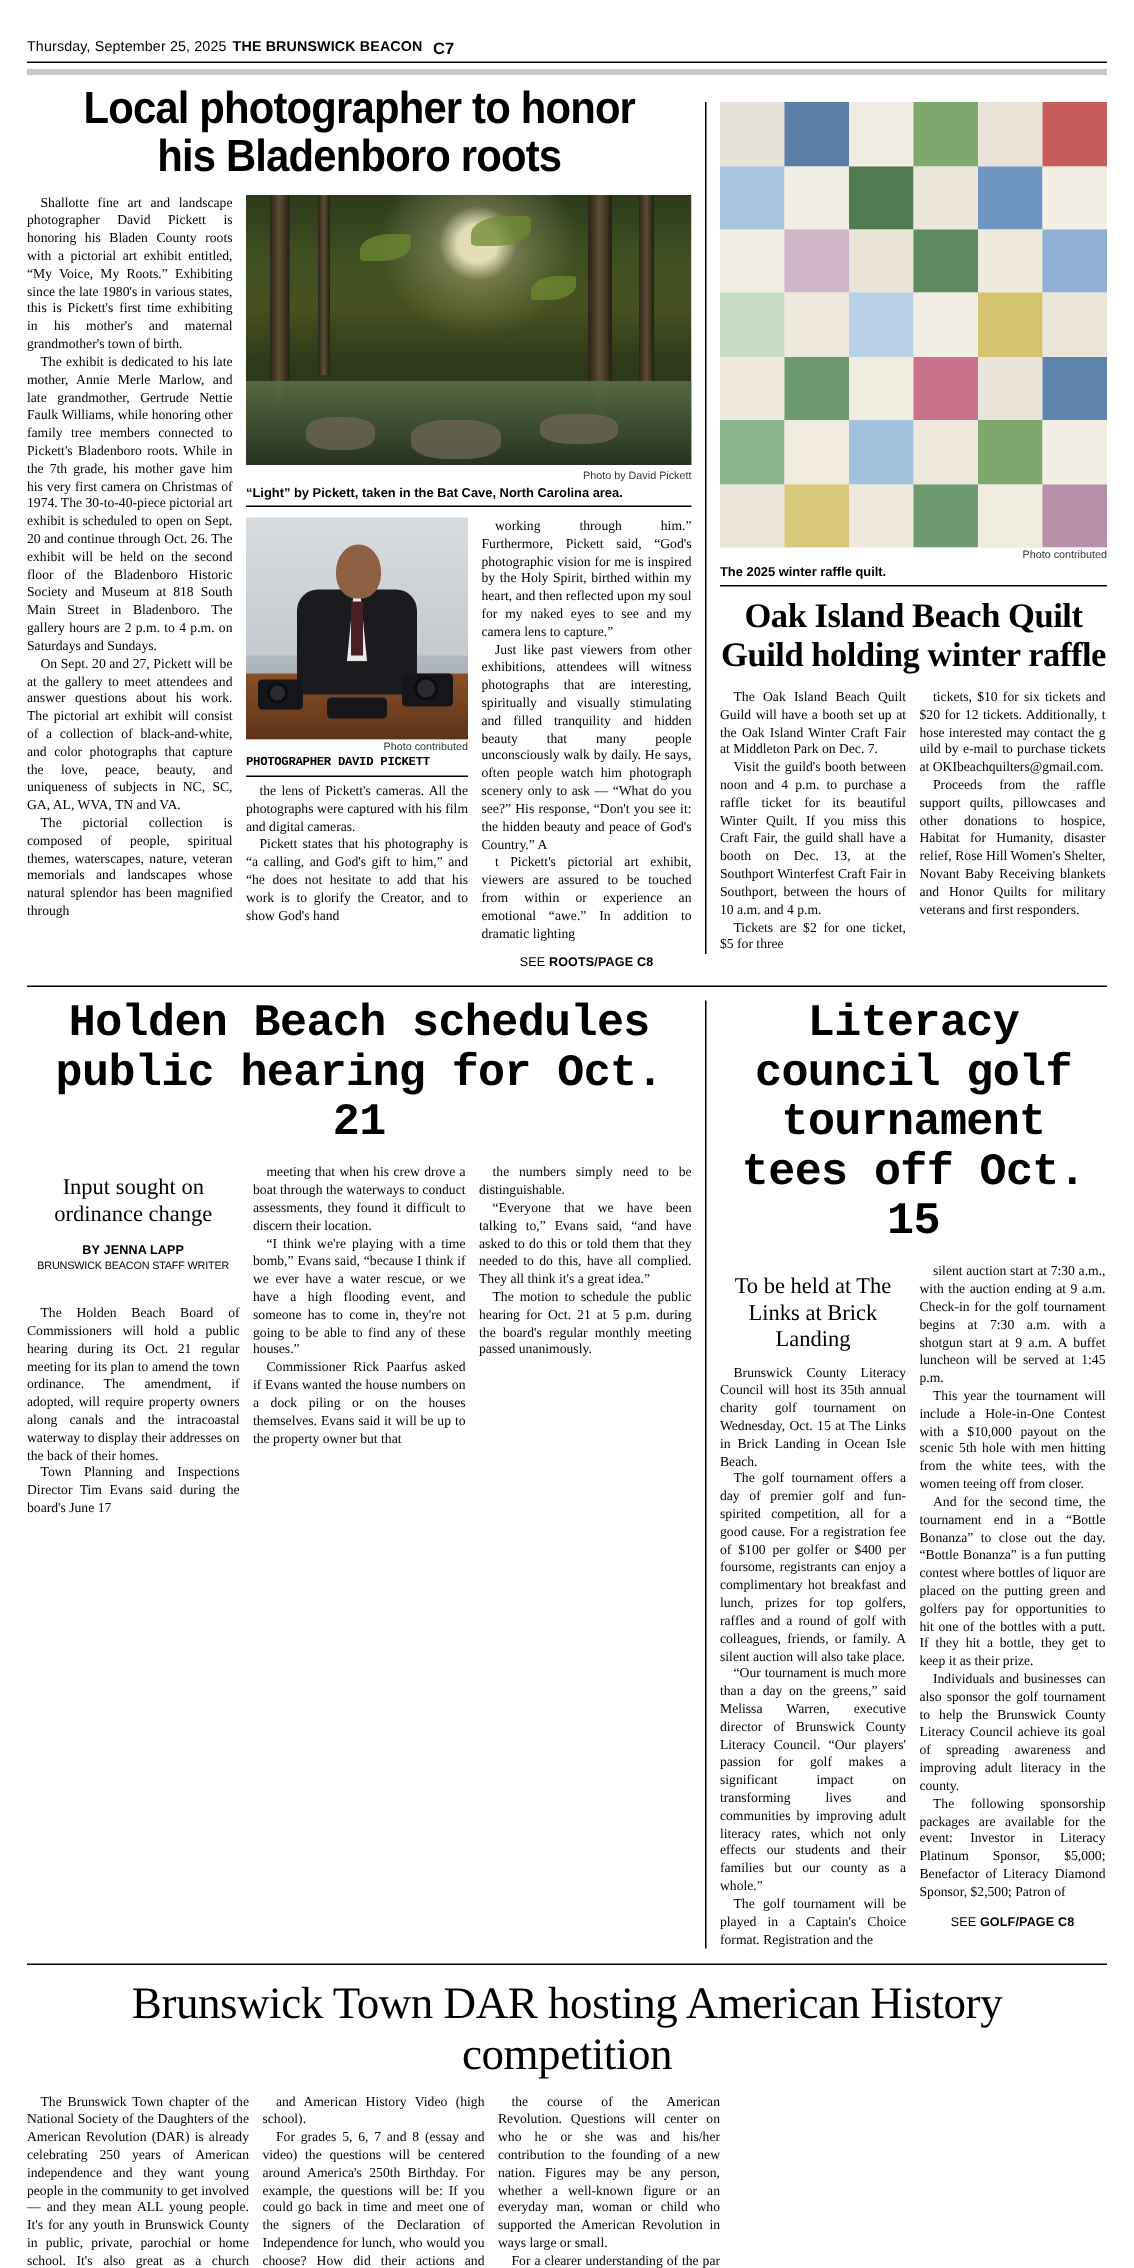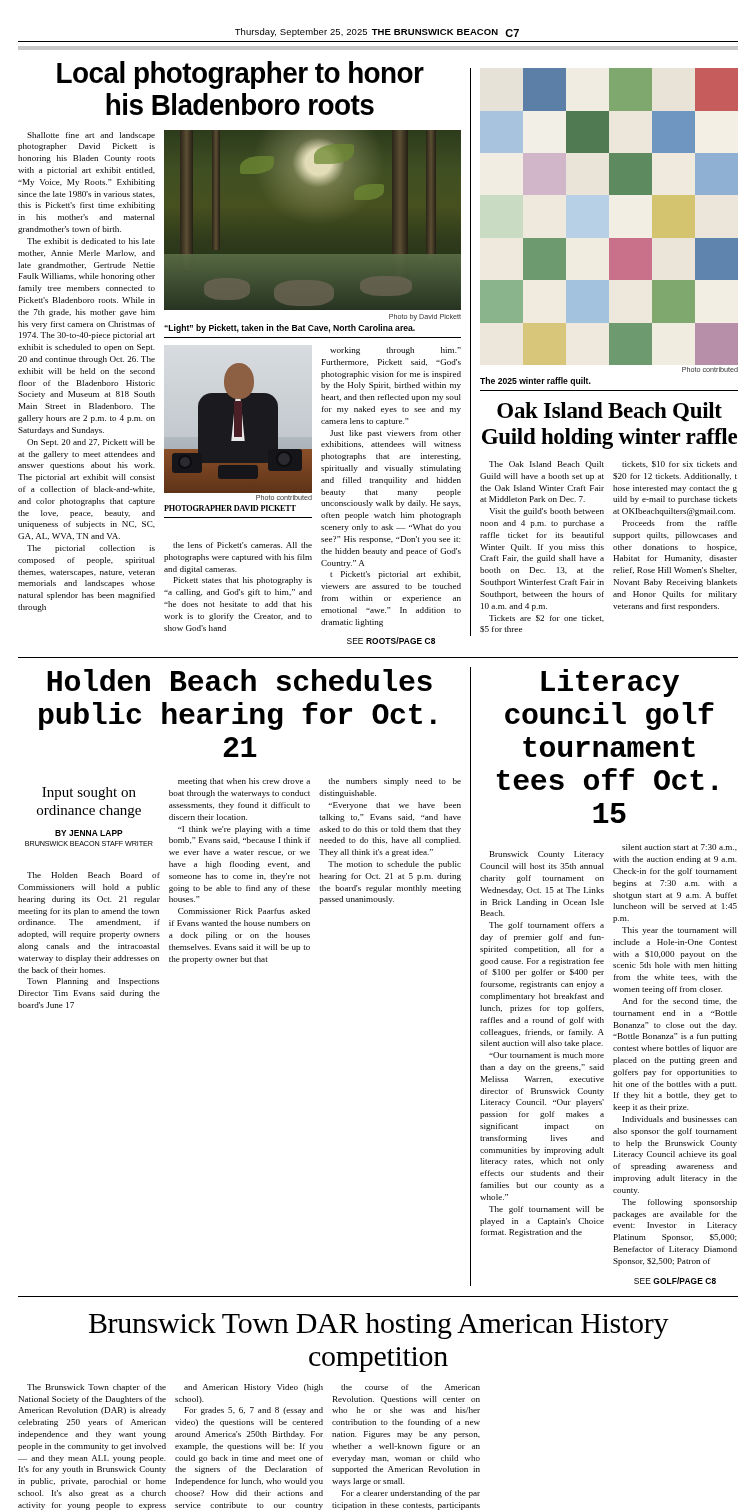--- a/index.html
+++ b/index.html
@@ -8,21 +8,21 @@
     background: #ffffff;
     font-family: "Liberation Serif", serif;
     color: #000;
     position: relative;
     overflow: hidden;
   }
   .page { width: 756px; height: 1512px; position: relative; padding: 0 18px; }
 
   
   .masthead {
-    display: flex; justify-content: center; align-items: baseline;
+    display: flex; justify-content: flex-start; align-items: baseline;
     gap: 4px; padding-top: 26px; padding-right: 2px;
     font-family: "Liberation Sans", sans-serif;
   }
   .masthead-date { font-size: 9.5px; letter-spacing: .1px; }
   .masthead-name { font-size: 9.5px; font-weight: bold; letter-spacing: .1px; }
   .masthead-page { font-size: 11px; font-weight: bold; margin-left: 3px; line-height: 1; position: relative; top: 2px; }
   .rule-thin { border-top: 1px solid #000; margin-top: 4px; }
 
   
   .flag { display: flex; align-items: flex-start; justify-content: space-between; margin-top: 6px; }
@@ -108,22 +108,22 @@
   .photo-portrait .wall { position:absolute; left:0; right:0; top:0; height:62%; background:linear-gradient(180deg,#d8dce0,#c3c9ce); }
   .photo-portrait .table { position:absolute; left:0; right:0; bottom:0; height:30%; background:linear-gradient(180deg,#8a4f28,#5d3318); }
   .photo-portrait .suit { position:absolute; left:34px; top:48px; width:80px; height:70px; background:#1b1b1f; border-radius:14px 14px 0 0; }
   .photo-portrait .shirt { position:absolute; left:62px; top:52px; width:24px; height:44px; background:#e9e9ea; clip-path: polygon(40% 0,60% 0,78% 100%,22% 100%); }
   .photo-portrait .tie { position:absolute; left:70px; top:56px; width:8px; height:36px; background:#4a1f25; }
   .photo-portrait .head { position:absolute; left:60px; top:18px; width:30px; height:36px; background:#8d5f43; border-radius:50% 50% 45% 45%; }
   .photo-portrait .cam { position:absolute; background:#15151a; border-radius:3px; }
   .photo-portrait .lens { position:absolute; background:#2a2a30; border-radius:50%; border:2px solid #0c0c10; }
 
   .cutline-name {
-    font-family: Liberation Serif, serif; font-size: 8.2px; font-weight: bold;
-    letter-spacing: -0.2px; padding-bottom: 4px; border-bottom: 1px solid #000; margin-bottom: 22px;
+    font-family: Liberation Mono, monospace; font-size: 8.2px; font-weight: bold;
+    letter-spacing: -0.2px; padding-bottom: 4px; border-bottom: 1px solid #000; margin-bottom: 4px;
   }
   .jump {
     font-family: "Liberation Sans", sans-serif; font-size: 8.4px; text-align: center;
     margin-top: 8px; letter-spacing: .1px;
   }
   .jump b { font-weight: bold; }
 
   
   .quilt-photo { width: 100%; height: 297px; position: relative; overflow: hidden; background:#e9e7e2; }
   .quilt-grid { position:absolute; inset:0; display:grid; grid-template-columns: repeat(6,1fr); grid-template-rows: repeat(7,1fr); }
@@ -350,20 +350,21 @@
             <p>The motion to schedule the public hearing for Oct. 21 at 5 p.m. during the board's regular monthly meeting passed unanimously.</p>
           </div>
         </div>
       </div>
     </div>
 
     <div class="sec2-right">
       <div class="hl-serif-big">Literacy council golf tournament tees off Oct. 15</div>
       <div style="display:flex; gap:9px; margin-top:10px;">
         <div style="width:124px">
+          <div class="deck">To be held at The Links at Brick Landing</div>
           <div class="body-col" style="margin-top:7px">
             <p>Brunswick County Literacy Council will host its 35th annual charity golf tournament on Wednesday, Oct. 15 at The Links in Brick Landing in Ocean Isle Beach.</p>
             <p>The golf tournament offers a day of premier golf and fun-spirited competition, all for a good cause. For a registration fee of $100 per golfer or $400 per foursome, registrants can enjoy a complimentary hot breakfast and lunch, prizes for top golfers, raffles and a round of golf with colleagues, friends, or family. A silent auction will also take place.</p>
             <p>“Our tournament is much more than a day on the greens,” said Melissa Warren, executive director of Brunswick County Literacy Council. “Our players' passion for golf makes a significant impact on transforming lives and communities by improving adult literacy rates, which not only effects our students and their families but our county as a whole.”</p>
             <p>The golf tournament will be played in a Captain's Choice format. Registration and the</p>
           </div>
         </div>
         <div style="width:124px">
           <div class="body-col">
             <p>silent auction start at 7:30 a.m., with the auction ending at 9 a.m. Check-in for the golf tournament begins at 7:30 a.m. with a shotgun start at 9 a.m. A buffet luncheon will be served at 1:45 p.m.</p>

